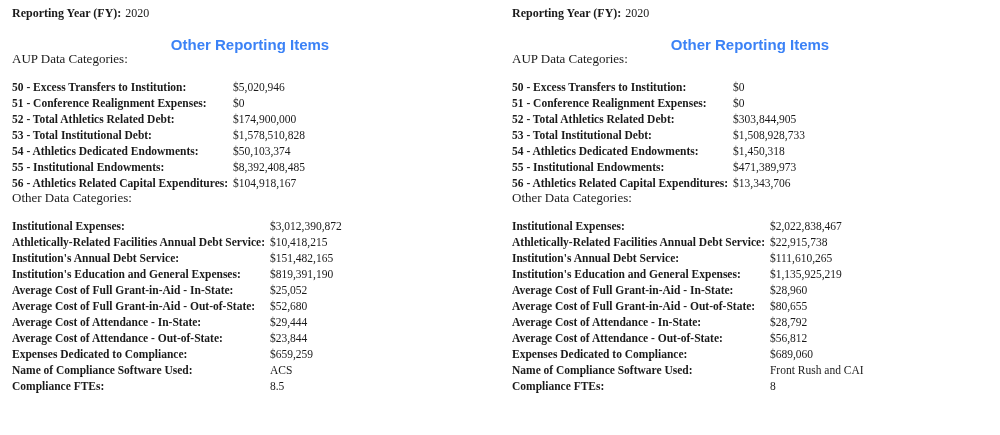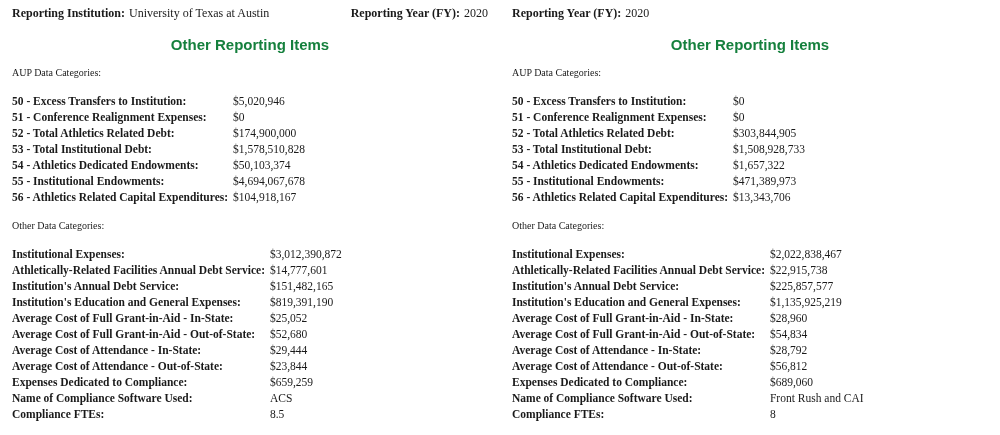--- a/index.html
+++ b/index.html
@@ -29,25 +29,25 @@
   .header-item { white-space: nowrap; }
   .hlabel { font-weight: bold; }
   .hvalue { margin-left: 4px; }
   .panel-title {
     margin-top: 17px;
     text-align: center;
     font-family: "Liberation Sans", sans-serif;
     font-size: 15px;
     font-weight: bold;
     line-height: 15px;
-    color: #15803d;
+    color: #3b82f6;
   }
   .section-heading {
-    margin-top: 14px;
-    font-size: 10px;
+    margin-top: 0;
+    font-size: 13px;
     line-height: 14px;
   }
   .rows {
     display: table;
     margin-top: 13px;
     font-size: 11.5px;
     border-collapse: collapse;
   }
   .row { display: table-row; }
   .row-label {
@@ -66,23 +66,20 @@
   }
 </style>
 </head>
 <body>
 
 <div class="page">
 
   <section class="panel">
     <div class="panel-header">
       <div class="header-item">
-        <span class="hlabel">Reporting Institution:</span><span class="hvalue">University of Texas at Austin</span>
-      </div>
-      <div class="header-item">
         <span class="hlabel">Reporting Year (FY):</span><span class="hvalue">2020</span>
       </div>
     </div>
     <div class="panel-title">Other Reporting Items</div>
     <div class="section-heading">AUP Data Categories:</div>
     <div class="rows">
 
         <div class="row">
           <span class="row-label">50 - Excess Transfers to Institution:</span>
           <span class="row-value">$5,020,946</span>
@@ -103,39 +100,39 @@
           <span class="row-value">$1,578,510,828</span>
         </div>
 
         <div class="row">
           <span class="row-label">54 - Athletics Dedicated Endowments:</span>
           <span class="row-value">$50,103,374</span>
         </div>
 
         <div class="row">
           <span class="row-label">55 - Institutional Endowments:</span>
-          <span class="row-value">$4,694,067,678</span>
+          <span class="row-value">$8,392,408,485</span>
         </div>
 
         <div class="row">
           <span class="row-label">56 - Athletics Related Capital Expenditures:</span>
           <span class="row-value">$104,918,167</span>
         </div>
       </div>
     <div class="section-heading">Other Data Categories:</div>
     <div class="rows">
 
         <div class="row">
           <span class="row-label">Institutional Expenses:</span>
           <span class="row-value">$3,012,390,872</span>
         </div>
 
         <div class="row">
           <span class="row-label">Athletically-Related Facilities Annual Debt Service:</span>
-          <span class="row-value">$14,777,601</span>
+          <span class="row-value">$10,418,215</span>
         </div>
 
         <div class="row">
           <span class="row-label">Institution's Annual Debt Service:</span>
           <span class="row-value">$151,482,165</span>
         </div>
 
         <div class="row">
           <span class="row-label">Institution's Education and General Expenses:</span>
           <span class="row-value">$819,391,190</span>
@@ -203,21 +200,21 @@
           <span class="row-value">$303,844,905</span>
         </div>
 
         <div class="row">
           <span class="row-label">53 - Total Institutional Debt:</span>
           <span class="row-value">$1,508,928,733</span>
         </div>
 
         <div class="row">
           <span class="row-label">54 - Athletics Dedicated Endowments:</span>
-          <span class="row-value">$1,657,322</span>
+          <span class="row-value">$1,450,318</span>
         </div>
 
         <div class="row">
           <span class="row-label">55 - Institutional Endowments:</span>
           <span class="row-value">$471,389,973</span>
         </div>
 
         <div class="row">
           <span class="row-label">56 - Athletics Related Capital Expenditures:</span>
           <span class="row-value">$13,343,706</span>
@@ -231,36 +228,36 @@
           <span class="row-value">$2,022,838,467</span>
         </div>
 
         <div class="row">
           <span class="row-label">Athletically-Related Facilities Annual Debt Service:</span>
           <span class="row-value">$22,915,738</span>
         </div>
 
         <div class="row">
           <span class="row-label">Institution's Annual Debt Service:</span>
-          <span class="row-value">$225,857,577</span>
+          <span class="row-value">$111,610,265</span>
         </div>
 
         <div class="row">
           <span class="row-label">Institution's Education and General Expenses:</span>
           <span class="row-value">$1,135,925,219</span>
         </div>
 
         <div class="row">
           <span class="row-label">Average Cost of Full Grant-in-Aid - In-State:</span>
           <span class="row-value">$28,960</span>
         </div>
 
         <div class="row">
           <span class="row-label">Average Cost of Full Grant-in-Aid - Out-of-State:</span>
-          <span class="row-value">$54,834</span>
+          <span class="row-value">$80,655</span>
         </div>
 
         <div class="row">
           <span class="row-label">Average Cost of Attendance - In-State:</span>
           <span class="row-value">$28,792</span>
         </div>
 
         <div class="row">
           <span class="row-label">Average Cost of Attendance - Out-of-State:</span>
           <span class="row-value">$56,812</span>

